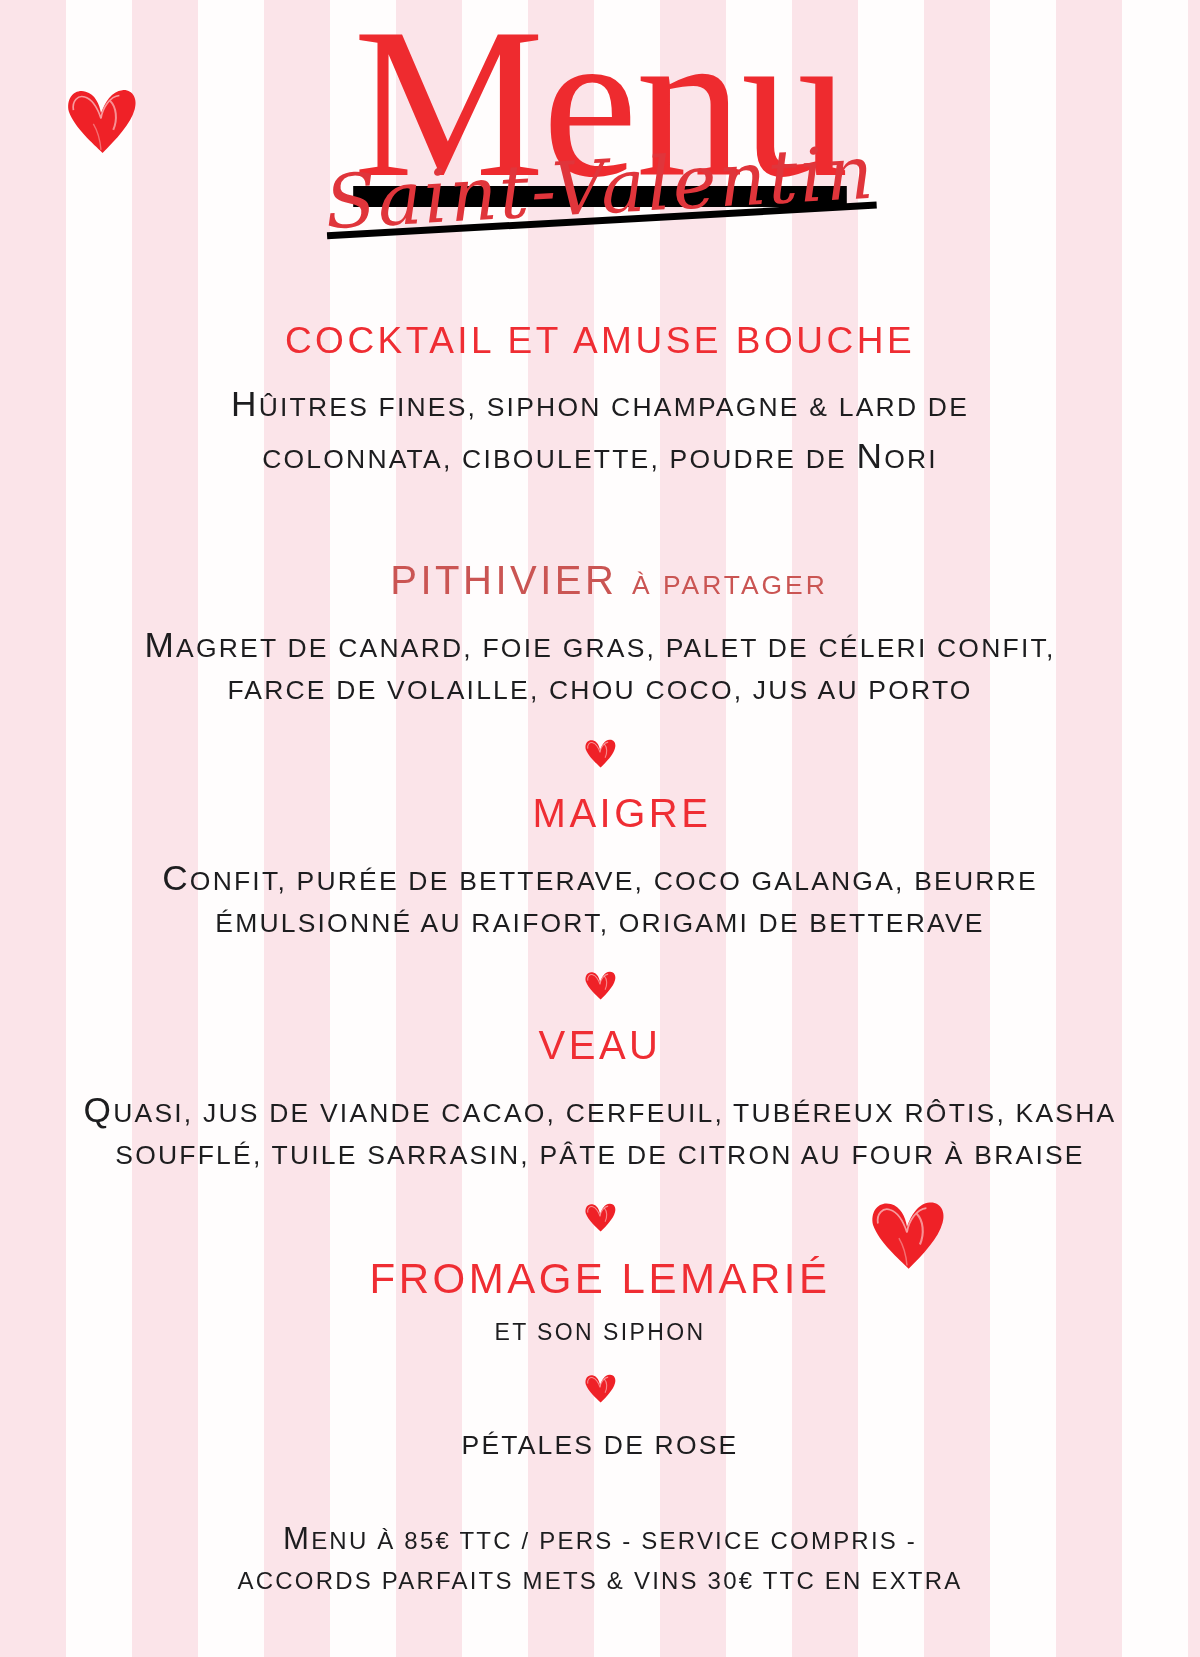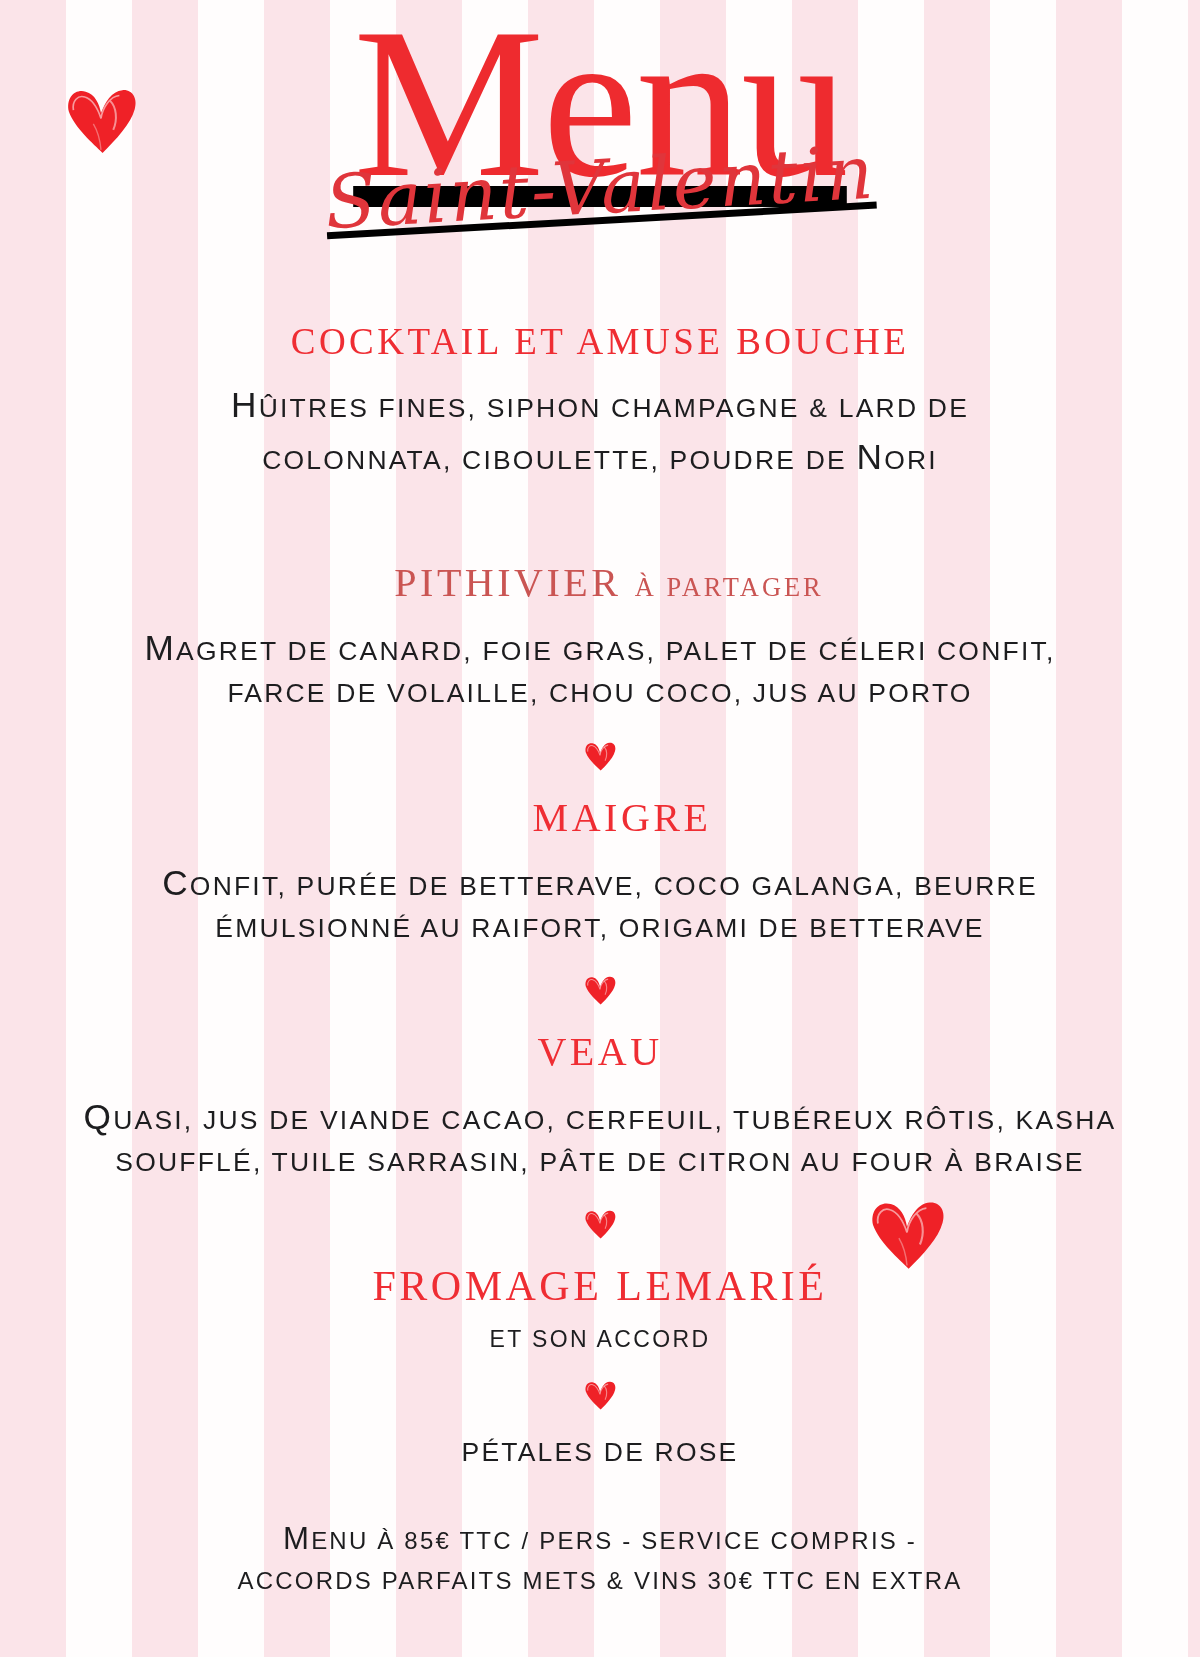--- a/index.html
+++ b/index.html
@@ -52,21 +52,21 @@
     transform:rotate(-3.2deg);
     position:relative;
   }
 
   
   .section{ text-align:center; }
   .sec-head{
     margin:0;
     font-weight:400;
     letter-spacing:3.5px;
-    font-family:Liberation Serif, serif;
+    font-family:Liberation Sans, sans-serif;
   }
   .sec-head.bright{ color:#ef2d33; }
   .sec-head.muted { color:#ca5553; }
 
   .sec-head .sub{
     font-size:0.66em;
     letter-spacing:3px;
   }
 
   .desc{
@@ -170,21 +170,21 @@
         <p class="desc"><span class="cap">Q</span>UASI, JUS DE VIANDE CACAO, CERFEUIL, TUBÉREUX RÔTIS, KASHA</p>
         <p class="desc">SOUFFLÉ, TUILE SARRASIN, PÂTE DE CITRON AU FOUR À BRAISE</p>
       </div>
       <div class="heart-div" style="margin: 26px auto 22px; width: 34px; height: 32px;"><svg viewBox="0 0 100 94" width="34" height="32" aria-hidden="true">
           <path d="M8 36 C4 18 16 6 30 10 C42 13 48 26 50 38 C55 24 64 9 78 8 C92 7 98 20 94 33 C89 52 70 72 52 90 C40 78 16 58 8 36 Z" fill="#ef2127"></path>
           <path d="M14 34 C12 22 20 14 29 17 C39 20 46 33 50 45 C52 31 62 16 74 15" stroke="#fff" stroke-width="3" fill="none" opacity="0.5"></path>
           <path d="M63 21 C71 30 72 47 65 61" stroke="#fff" stroke-width="3.4" fill="none" opacity="0.45"></path>
         </svg></div>
       <div class="section">
         <h2 class="sec-head bright" style="font-size: 42px; margin-bottom: 16px;">FROMAGE LEMARIÉ</h2>
-        <p class="accord">ET SON ACCORD</p>
+        <p class="accord">ET SON SIPHON</p>
       </div>
       <div class="heart-div" style="margin: 26px auto 22px; width: 34px; height: 32px;"><svg viewBox="0 0 100 94" width="34" height="32" aria-hidden="true">
           <path d="M8 36 C4 18 16 6 30 10 C42 13 48 26 50 38 C55 24 64 9 78 8 C92 7 98 20 94 33 C89 52 70 72 52 90 C40 78 16 58 8 36 Z" fill="#ef2127"></path>
           <path d="M14 34 C12 22 20 14 29 17 C39 20 46 33 50 45 C52 31 62 16 74 15" stroke="#fff" stroke-width="3" fill="none" opacity="0.5"></path>
           <path d="M63 21 C71 30 72 47 65 61" stroke="#fff" stroke-width="3.4" fill="none" opacity="0.45"></path>
         </svg></div>
       <div class="section">
         <p class="desc">PÉTALES DE ROSE</p>
       </div>
     </div>

